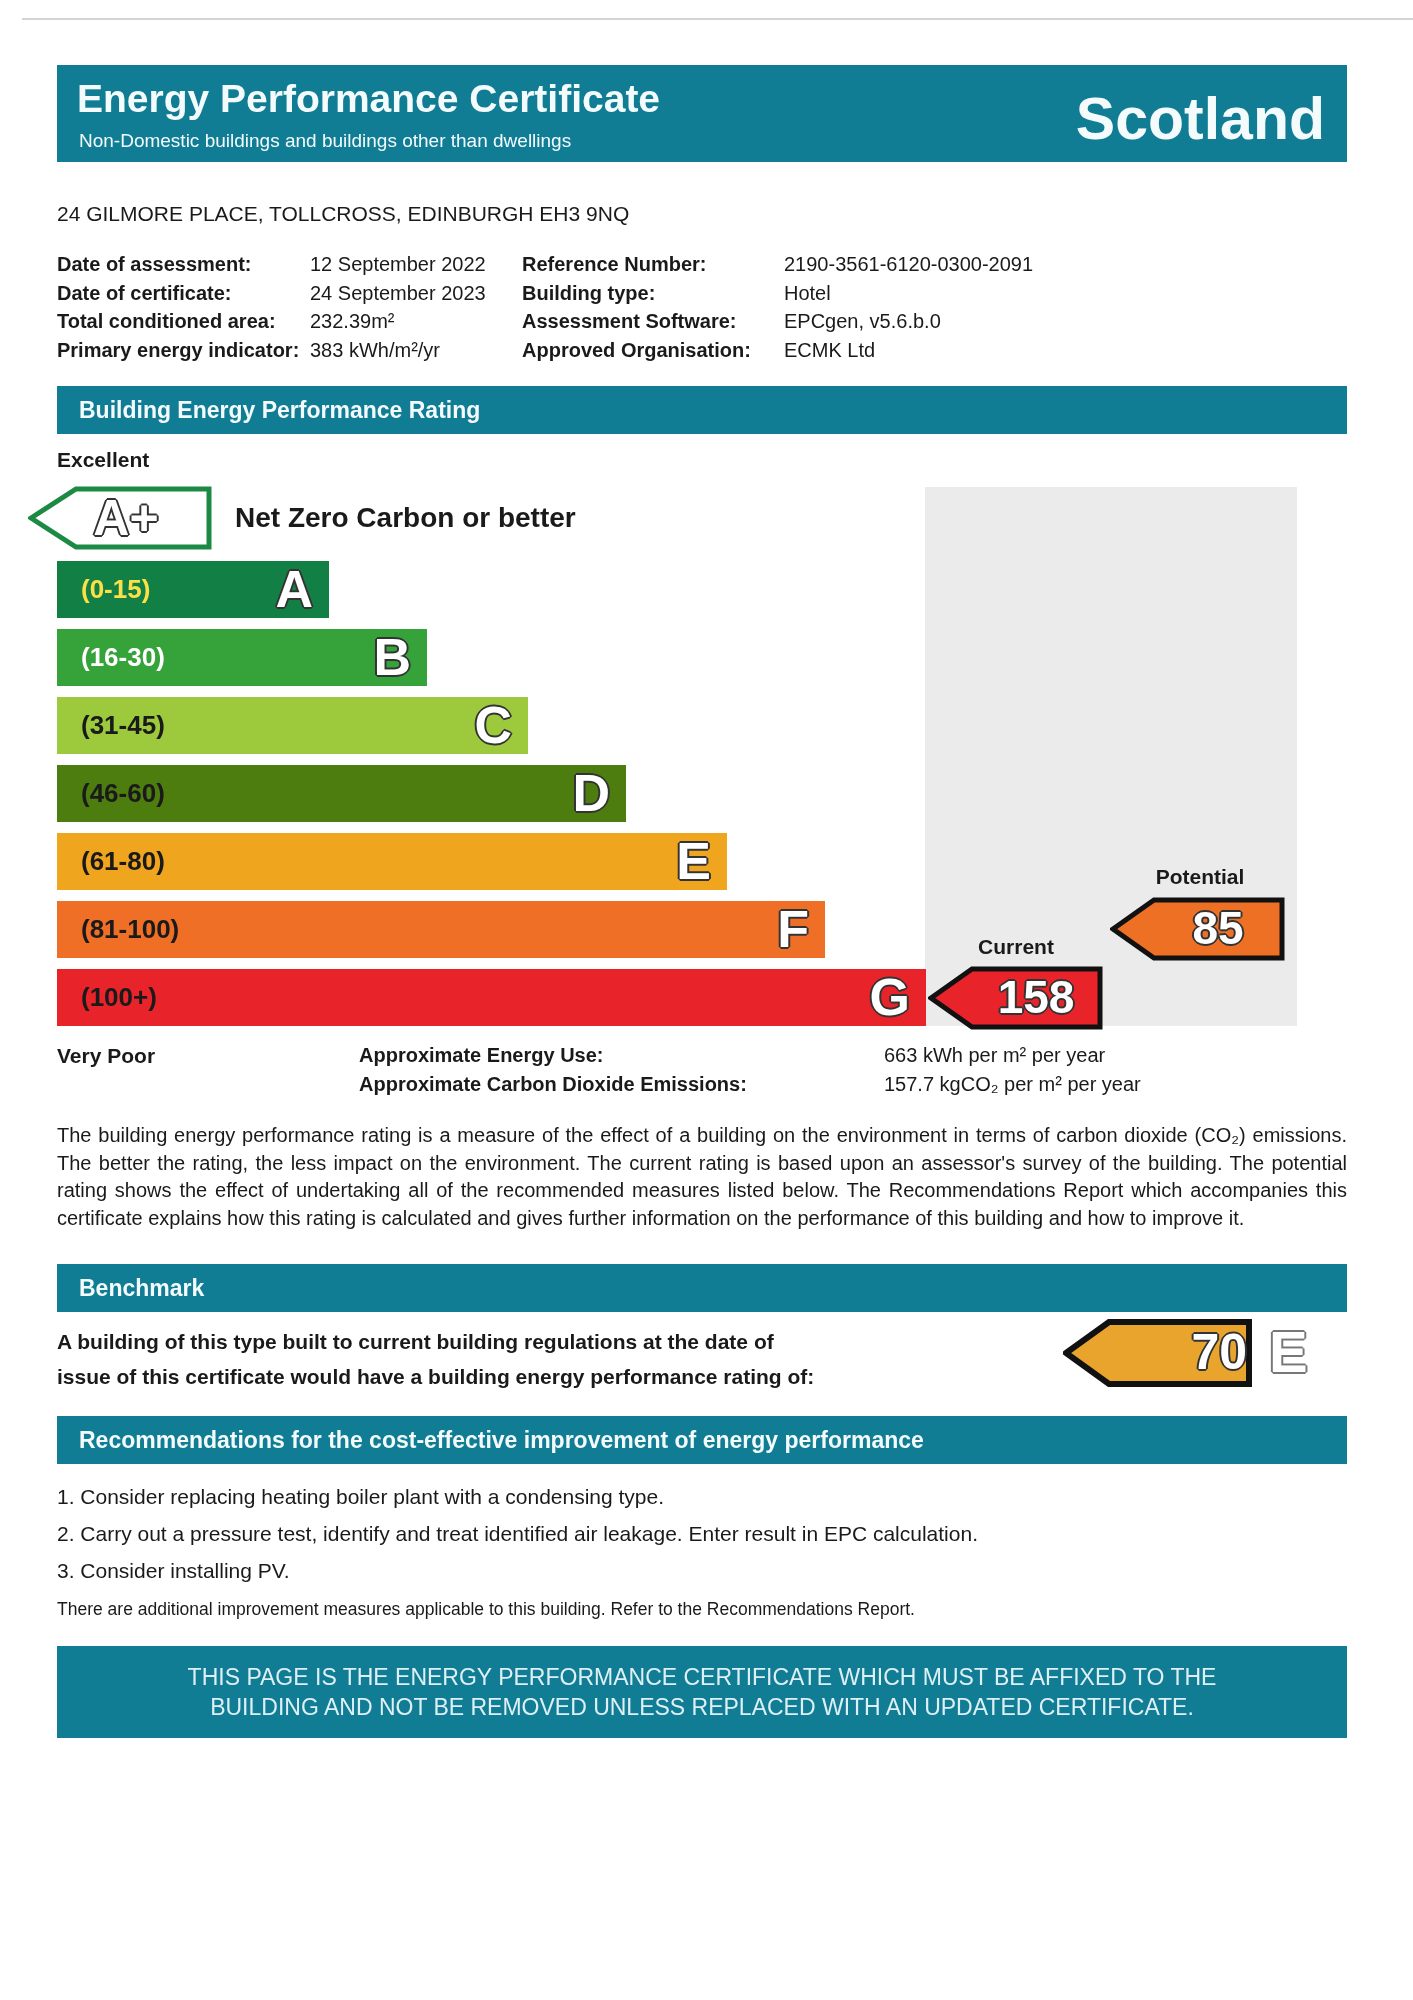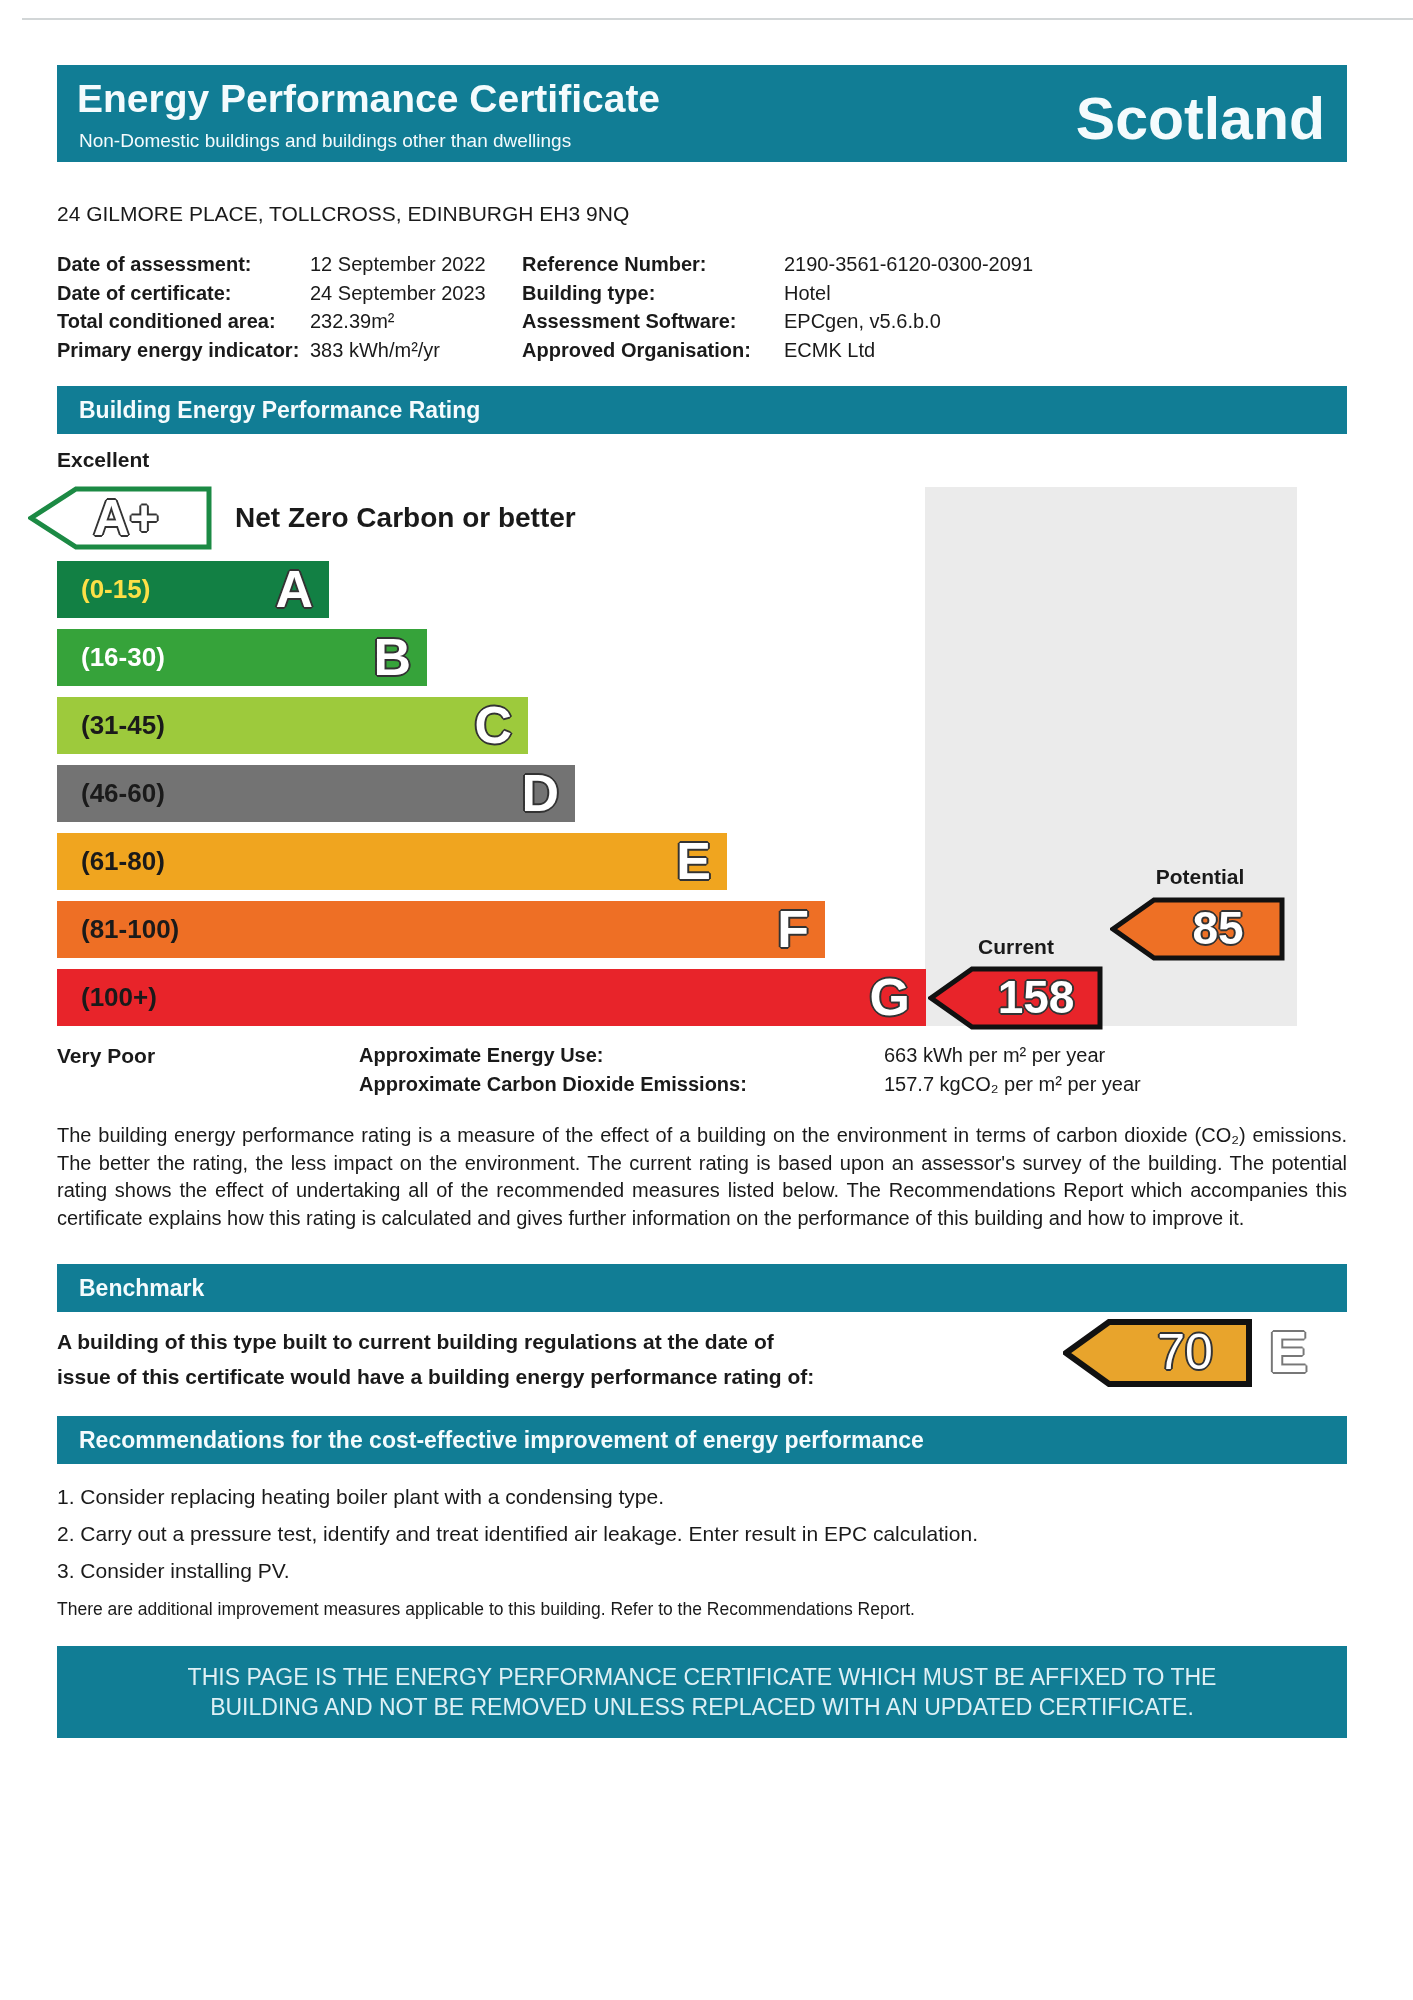--- a/index.html
+++ b/index.html
@@ -60,22 +60,22 @@
   .apx2{left:302px;top:33px;font-weight:bold;}
   .apx2v{left:827px;top:33px;}
 
   .blurb{margin-top:12px;font-size:20px;line-height:27.5px;text-align:justify;}
 
   .bench-band{margin-top:32px;}
   .bench-row{position:relative;height:100px;}
   .bench-text{position:absolute;left:0;top:12px;font-size:21px;font-weight:bold;line-height:35px;}
   .bench-arrow{position:absolute;left:1006px;top:6px;width:190px;height:70px;}
   .bench-arrow svg{position:absolute;inset:0;}
-  .bench-arrow .num{position:absolute;left:60px;right:6px;top:0;text-align:center;
-                    font-size:50px;font-weight:normal;line-height:68px;}
+  .bench-arrow .num{position:absolute;left:60px;right:6px;top:0;text-align:right;
+                    font-size:50px;font-weight:bold;line-height:68px;}
   .bench-grade{position:absolute;left:1212px;top:6px;font-size:58px;font-weight:bold;line-height:68px;}
 
   .recs{margin-top:4px;}
   .rec-items{margin-top:14px;font-size:21px;line-height:37px;}
   .rec-note{margin-top:10px;font-size:17.5px;}
 
   .footerband{margin-top:26px;height:92px;display:flex;flex-direction:column;
               justify-content:center;align-items:center;color:#def0f5;font-size:23px;
               line-height:30px;text-align:center;font-weight:normal;}
 </style>
@@ -134,21 +134,21 @@
       <span class="ltr otl">A</span>
     </div>
     <div class="bar" style="width: 370px; background: rgb(54, 163, 58);">
       <span class="rng" style="color: rgb(255, 255, 255);">(16-30)</span>
       <span class="ltr otl">B</span>
     </div>
     <div class="bar" style="width: 471px; background: rgb(157, 202, 60);">
       <span class="rng" style="color: rgb(26, 26, 26);">(31-45)</span>
       <span class="ltr otl">C</span>
     </div>
-    <div class="bar" style="width: 518px; background: #737373; gap: 25px;">
+    <div class="bar" style="width: 569px; background: #4d7c0f; gap: 25px;">
       <span class="rng" style="color: rgb(26, 26, 26);">(46-60)</span>
       <span class="ltr otl">D</span>
     </div>
     <div class="bar" style="width: 670px; background: rgb(240, 165, 31);">
       <span class="rng" style="color: rgb(26, 26, 26);">(61-80)</span>
       <span class="ltr otl">E</span>
     </div>
     <div class="bar" style="width: 768px; background: rgb(238, 111, 37);">
       <span class="rng" style="color: rgb(26, 26, 26);">(81-100)</span>
       <span class="ltr otl">F</span>

